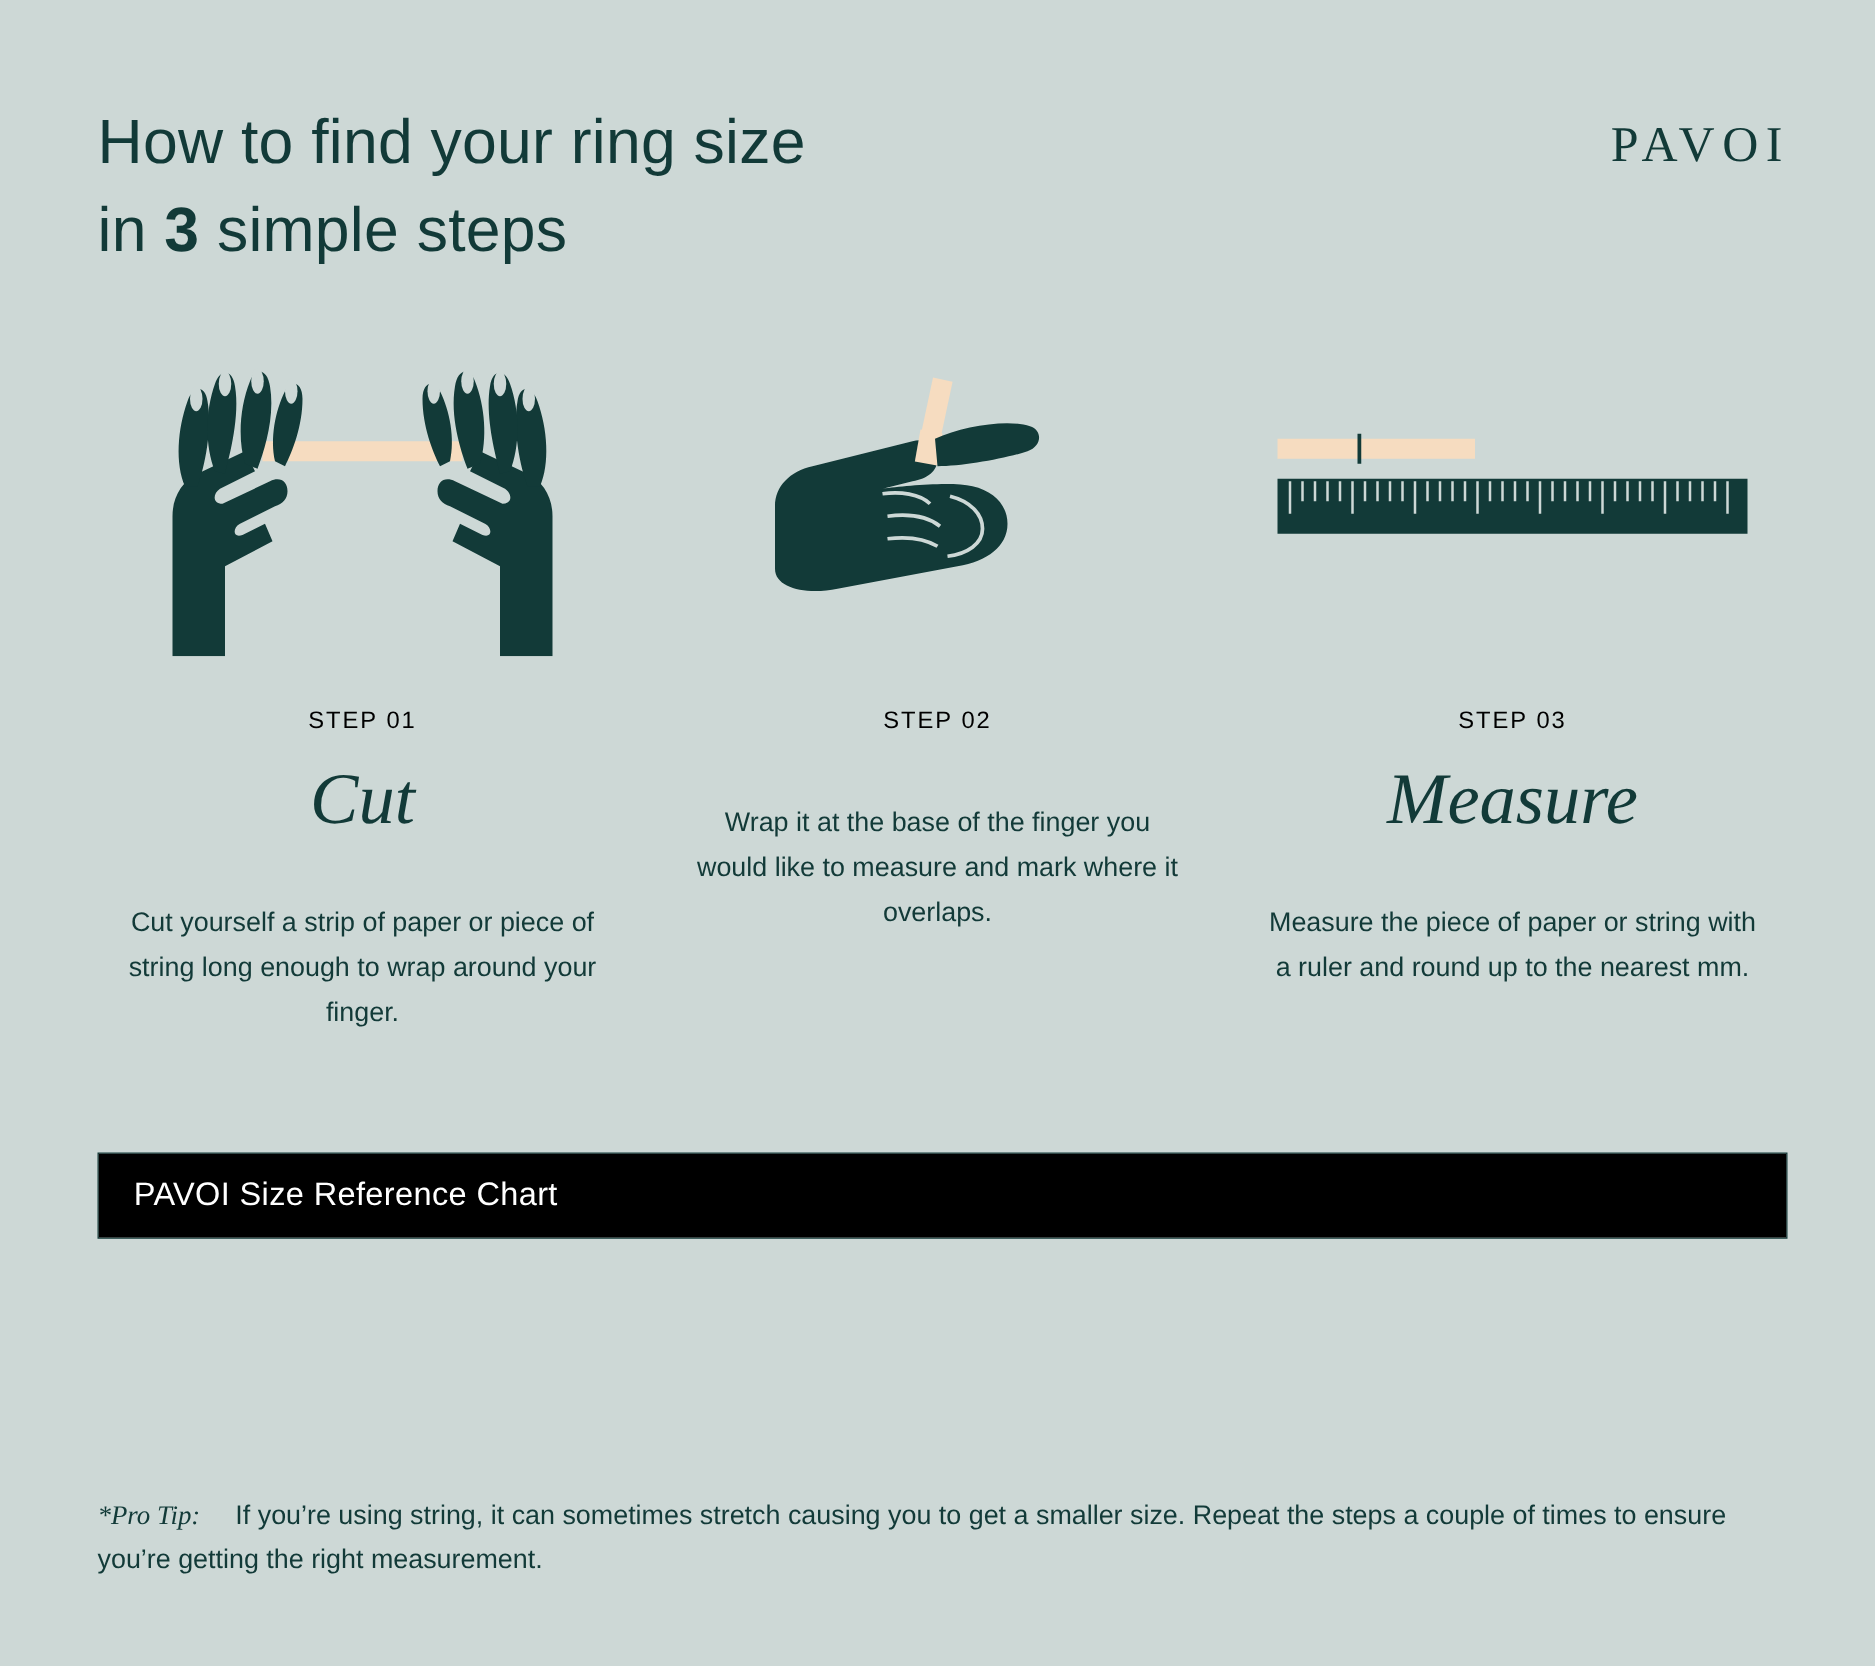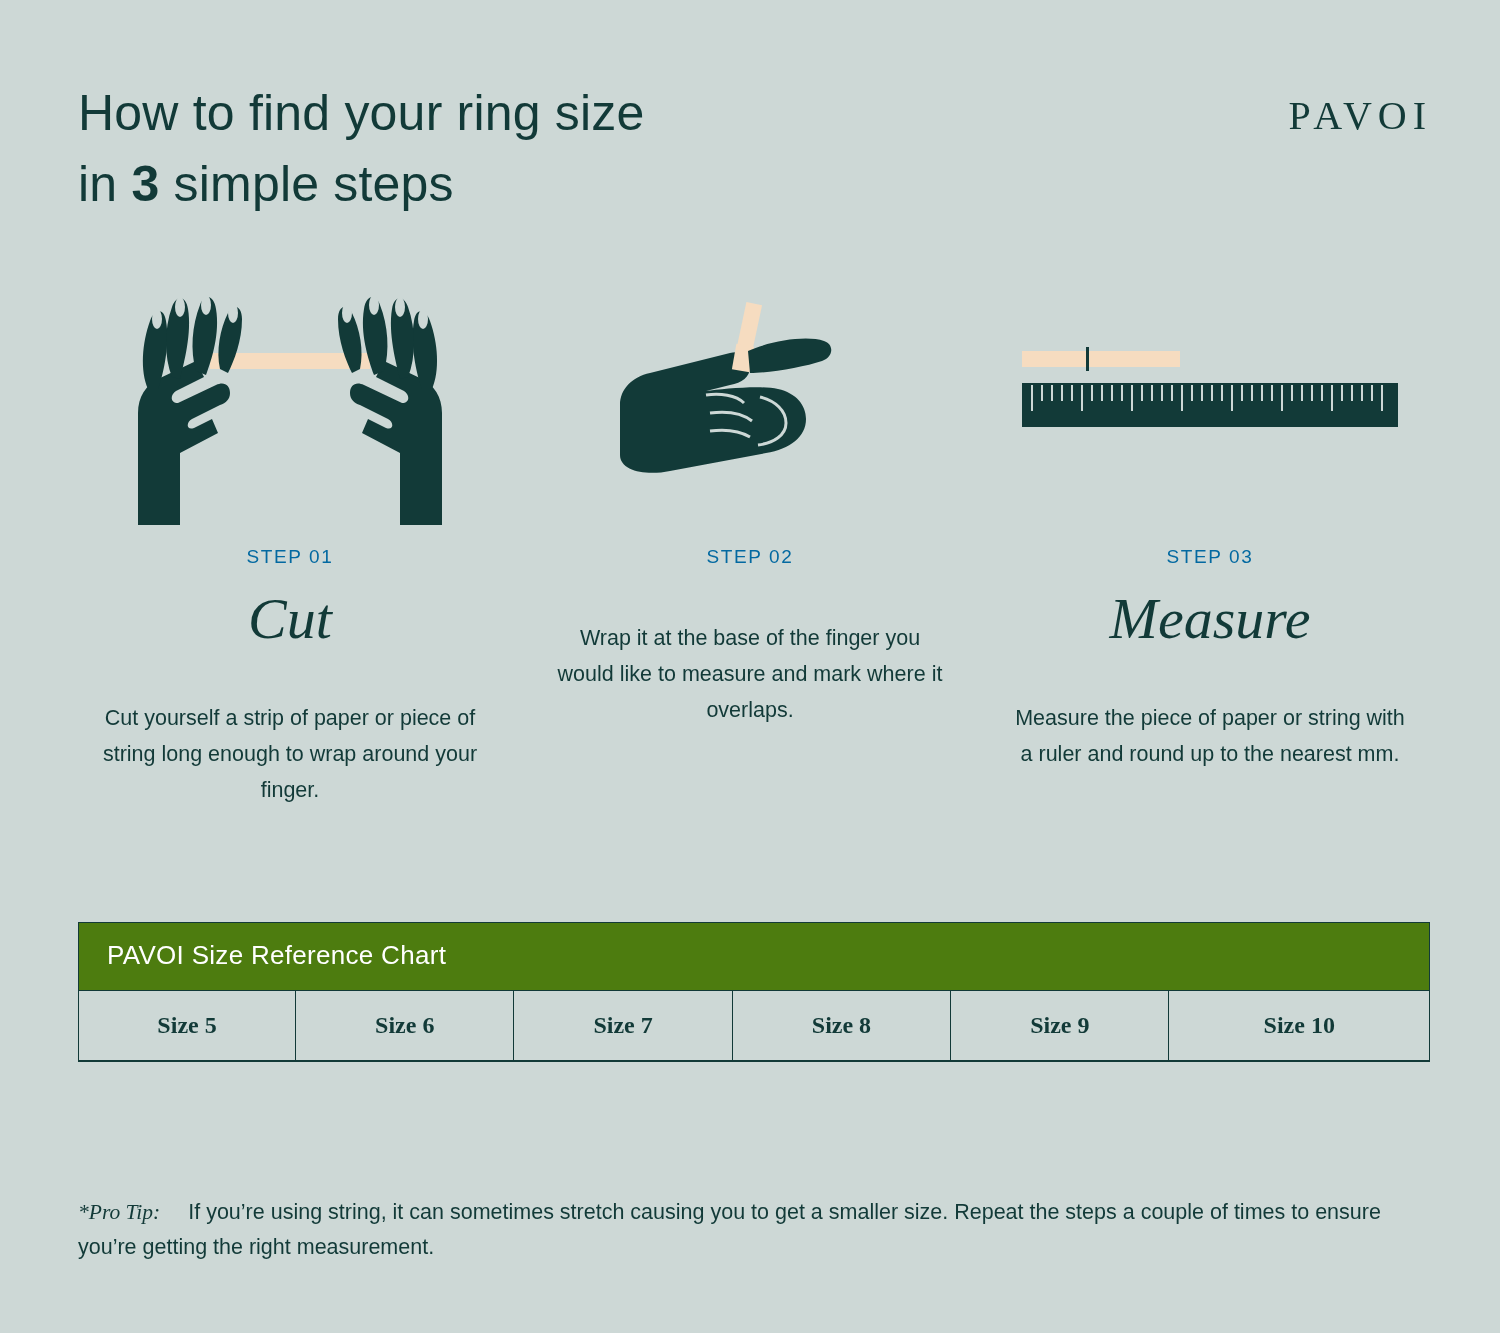--- a/index.html
+++ b/index.html
@@ -59,24 +59,24 @@
     flex-direction: column;
     align-items: center;
   }
   .art {
     height: 250px;
     display: flex;
     align-items: center;
     justify-content: center;
   }
   .step-label {
-    margin-top: 16px;
+    margin-top: 36px;
     font-size: 19px;
     letter-spacing: 1.6px;
-    color: #0369a1;
+    color: #000000;
   }
   .step-title {
     margin-top: 22px;
     font-family: "Liberation Serif", serif;
     font-style: italic;
     font-size: 58px;
     line-height: 1;
     color: #123a38;
     font-weight: 400;
   }
@@ -93,21 +93,21 @@
   .table {
     position: absolute;
     left: 78px;
     top: 922px;
     width: 1352px;
     border: 1.5px solid #123a38;
     border-collapse: collapse;
   }
   table { border-collapse: collapse; width: 100%; }
   .thead-row td {
-    background: #4d7c0f;
+    background: #000000;
     color: #ffffff;
     font-size: 26px;
     padding: 17px 0 19px 28px;
     letter-spacing: 0.3px;
   }
   .sizes-row td {
     border: 1.5px solid #123a38;
     text-align: center;
     font-size: 24px;
     padding: 21px 0;
@@ -274,28 +274,20 @@
       <div class="step-desc">Measure the piece of paper or string with a ruler and round up to the nearest mm.</div>
     </div>
   </div>
 
   <div class="table">
     <table>
       <tbody>
           <tr class="thead-row">
         <td colspan="6">PAVOI Size Reference Chart</td>
       </tr>
-      <tr class="sizes-row">
-        <td>Size 5</td>
-        <td>Size 6</td>
-        <td>Size 7</td>
-        <td>Size 8</td>
-        <td>Size 9</td>
-        <td>Size 10</td>
-      </tr>
     </tbody>
       </table>
   </div>
 
   <div class="protip">
     <span class="tip-label">*Pro Tip:</span><span class="tip-body">If you’re using string, it can sometimes stretch causing you to get a smaller size. Repeat the steps a couple of times to ensure you’re getting the right measurement.</span>
   </div>
 
 </div>
 

